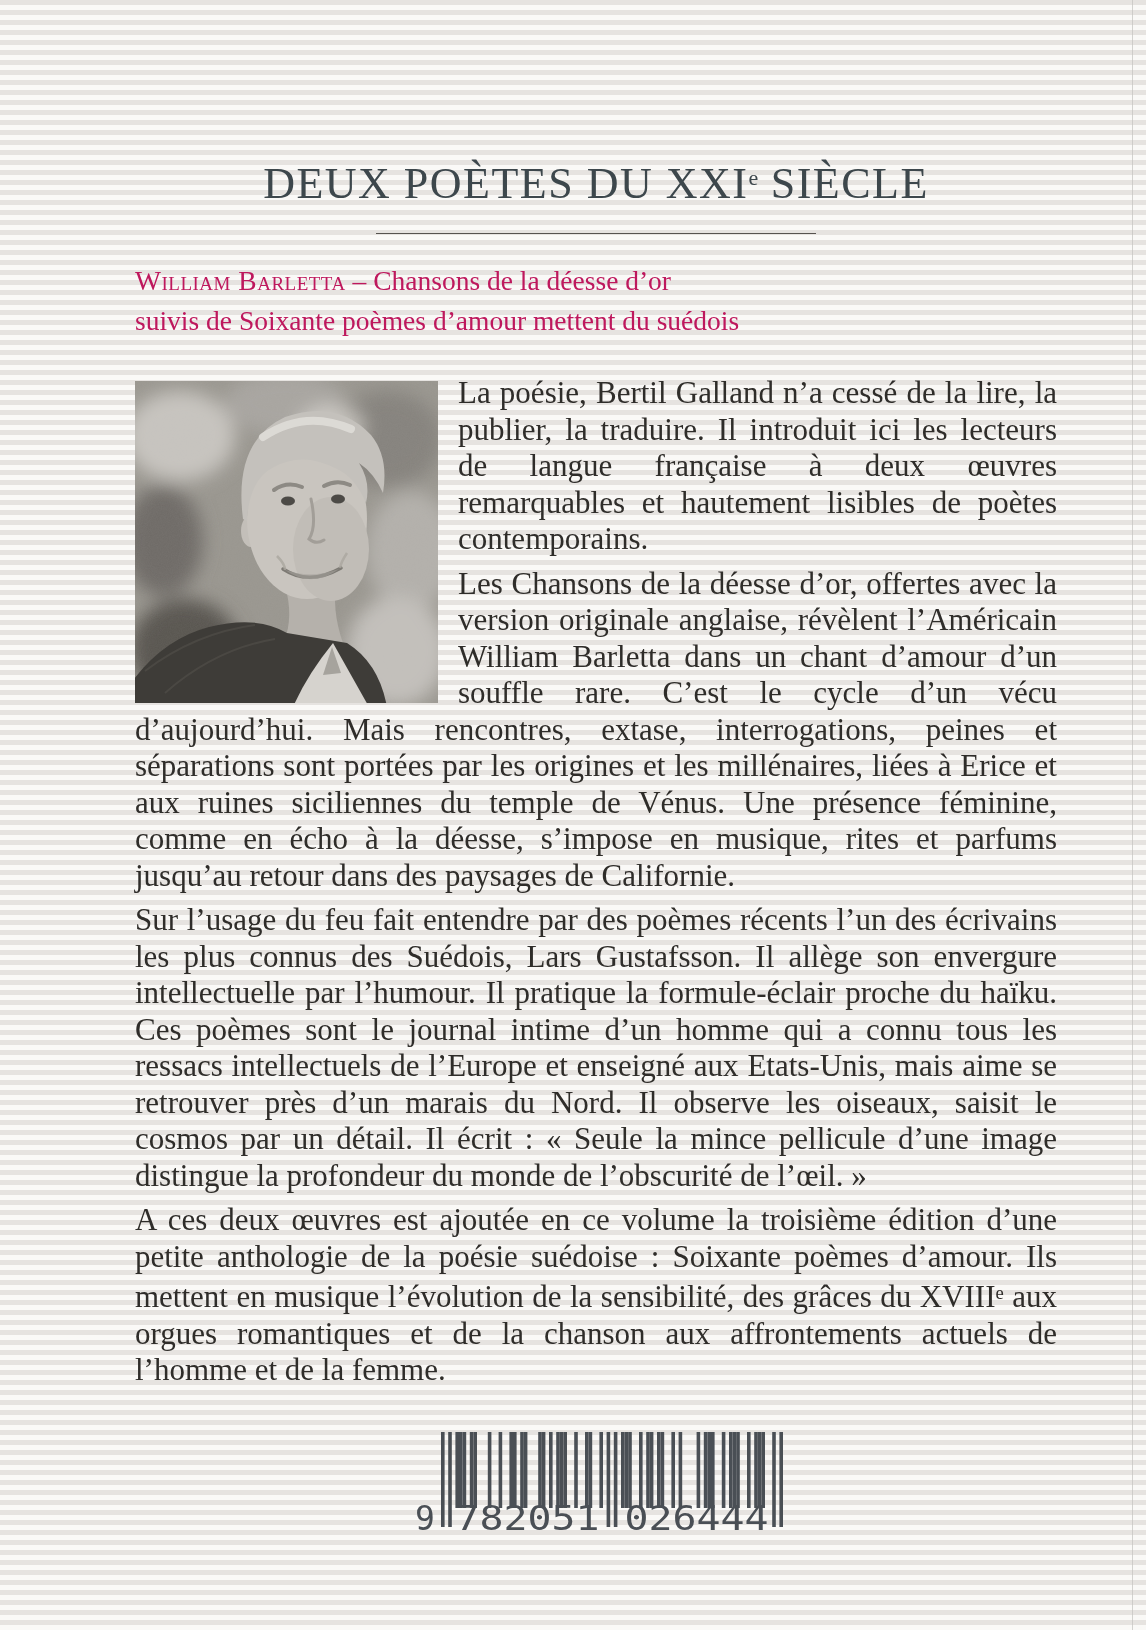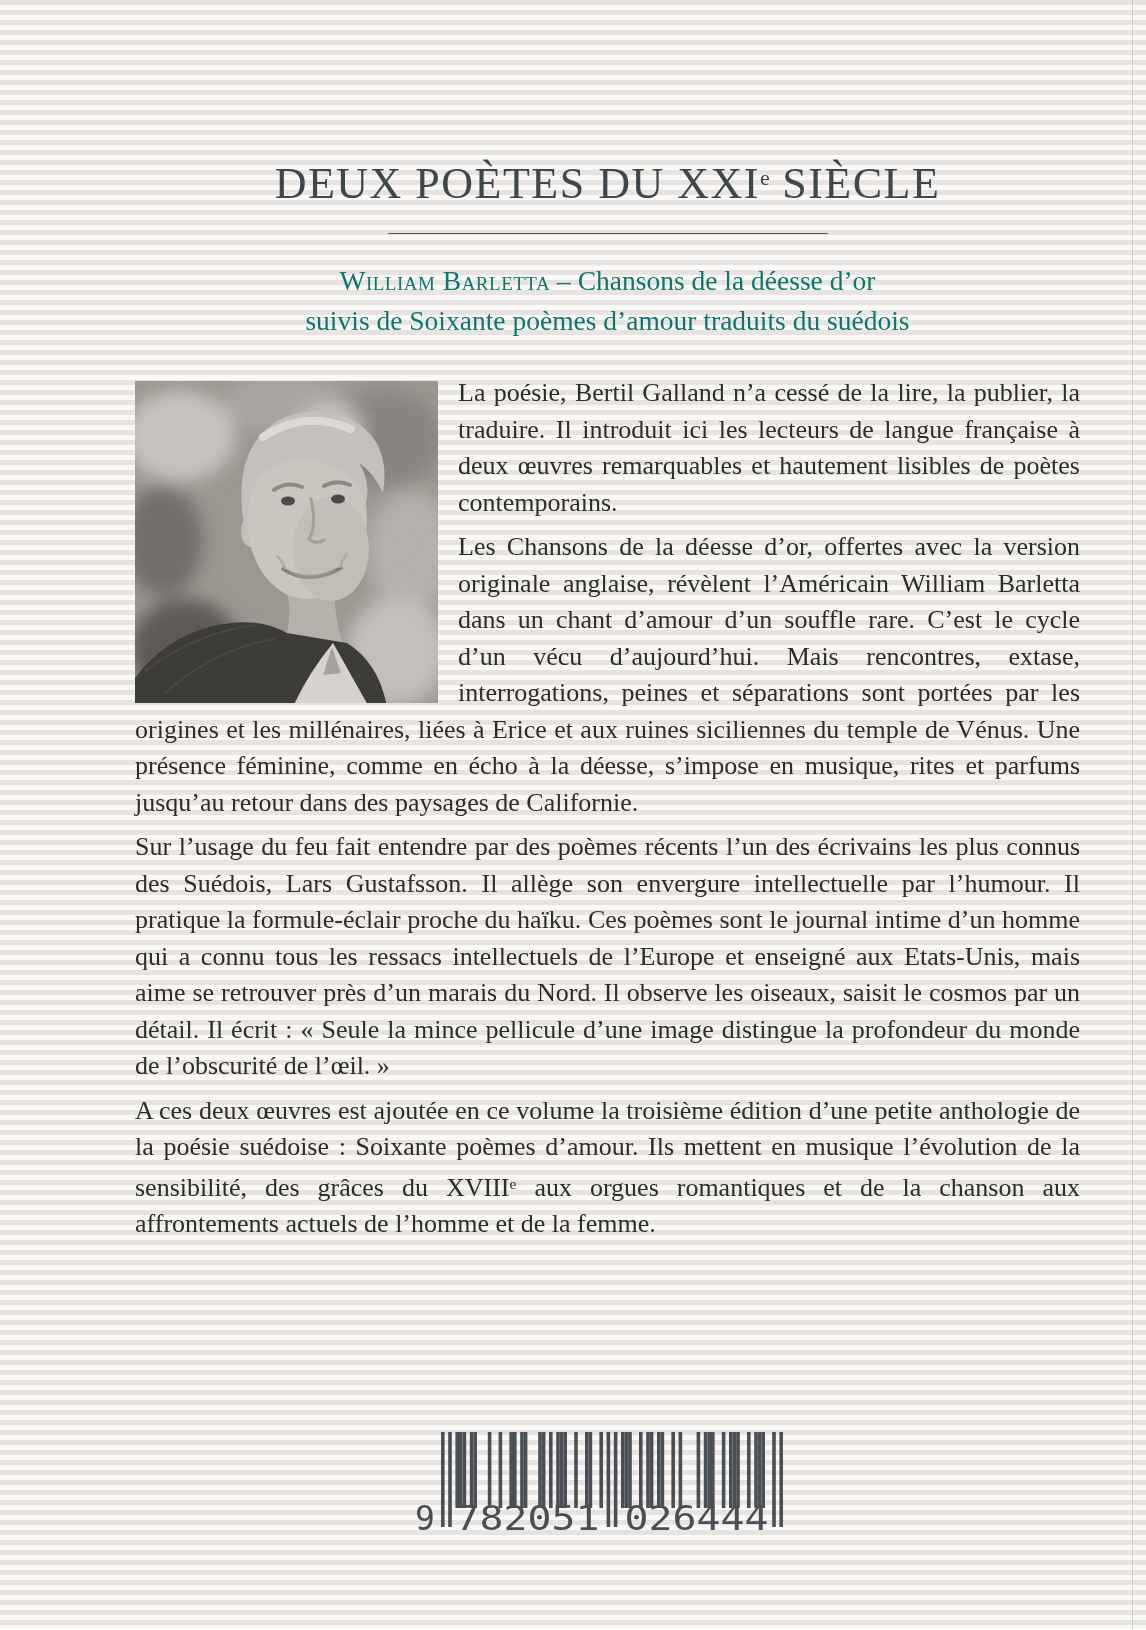--- a/index.html
+++ b/index.html
@@ -1,38 +1,38 @@
 <!DOCTYPE html>
 <html lang="fr"><head>
 <meta charset="utf-8">
 <style>
   html,body{margin:0;padding:0;}
   body{
     width:1146px;height:1630px;position:relative;overflow:hidden;
     background:repeating-linear-gradient(180deg,#e6e3e0 0px,#e6e3e0 5px,#faf9f7 5px,#faf9f7 10px);
     font-family:"Liberation Serif",serif;color:#302e2b;
   }
-  .cover{position:absolute;inset:0;padding:0 66px 0 135px;}
+  .cover{position:absolute;inset:0;padding:0 89px 0 135px;}
   .edge-line{position:absolute;top:0;left:1132px;width:1px;height:100%;background:#c6c4c1;opacity:.75;}
 
   .page-title{
     margin-top:158px;text-align:center;
     font-size:44px;letter-spacing:1.5px;color:#3d474c;font-weight:400;white-space:nowrap;
   }
   .page-title .seg-sup{font-size:.5em;vertical-align:.6em;letter-spacing:0;}
 
   .title-rule{width:440px;height:1px;background:#56534f;margin:24px auto 0;}
 
-  .subtitle{margin-top:27px;text-align:center;font-size:27.5px;line-height:40px;color:#0f766e;}
+  .subtitle{margin-top:27px;font-size:27.5px;line-height:40px;color:#be185d;}
   .seg-smallcaps{font-variant:small-caps;letter-spacing:.5px;}
   .seg-italic{}
   .seg-sup{font-size:.6em;vertical-align:.45em;}
 
   .maintext{
-    margin-top:34px;font-size:26px;line-height:36.5px;
+    margin-top:34px;font-size:31px;line-height:36.5px;
     text-align:justify;hyphens:auto;color:#2f2d2a;
   }
   .maintext p{margin:0 0 8px 0;}
   .photo{
     float:left;width:303px;height:322px;margin:6px 20px 8px 0;
     background:#999690;
   }
   .photo svg{display:block;width:100%;height:100%;}
 
   .barcode{
@@ -45,21 +45,21 @@
 <body>
 
 <div class="cover">
 
   <div class="page-title"><span>DEUX POÈTES DU XXI</span><span class="seg-sup">e</span><span> SIÈCLE</span></div>
 
   <div class="title-rule"></div>
 
   <div class="subtitle">
     <div><span class="seg-smallcaps">William Barletta</span><span> – Chansons de la déesse d’or</span></div>
-    <div><span class="seg-italic">suivis de</span><span> Soixante poèmes d’amour traduits du suédois</span></div>
+    <div><span class="seg-italic">suivis de</span><span> Soixante poèmes d’amour mettent du suédois</span></div>
   </div>
 
   <div class="maintext">
     <div class="photo">
       <svg viewBox="0 0 303 322" preserveAspectRatio="none" aria-hidden="true">
         <defs>
           <filter id="b9" x="-40%" y="-40%" width="180%" height="180%">
               <feGaussianBlur stdDeviation="9"></feGaussianBlur>
             </filter>
           <filter id="grain">

